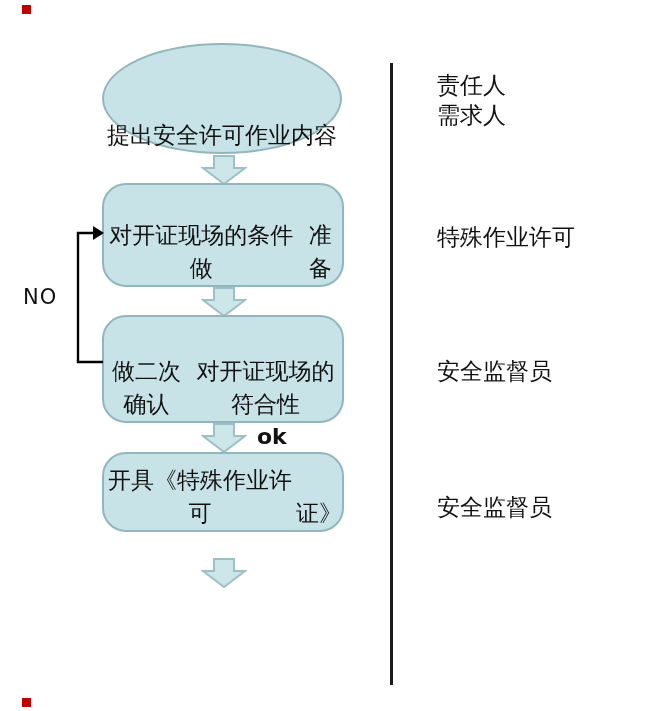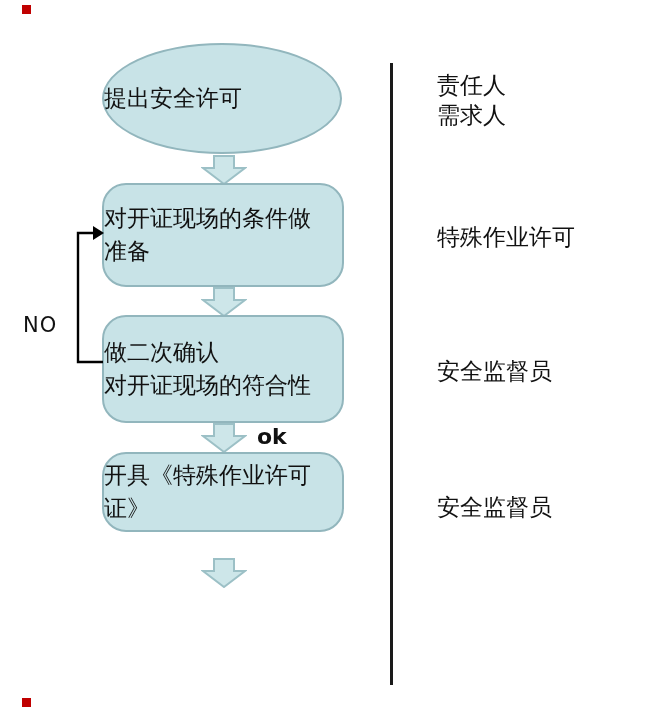--- a/index.html
+++ b/index.html
@@ -5,38 +5,38 @@
   html,body{margin:0;padding:0;background:#ffffff;}
   .canvas{
     position:relative;width:652px;height:711px;background:#fff;overflow:hidden;
     font-family:"DejaVu Serif","Liberation Serif",serif;color:var(--text,#111);
   }
   
   .node{
     position:absolute;box-sizing:border-box;
     background:var(--shape-fill,#c8e3e7);
     border:2px solid var(--shape-border,#92b6bd);
-    display:flex;flex-direction:column;align-items:flex-start;justify-content:center;
+    display:flex;flex-direction:row;align-items:flex-end;justify-content:center;
     text-align:center;font-size:23px;line-height:33px;
   }
   .ellipse{border-radius:50%;}
   .rounded{border-radius:24px;}
   .node span{display:block;}
   
   .blockarrow{position:absolute;width:46px;height:30px;}
   .blockarrow polygon{fill:var(--arrow-fill,#cde6e9);stroke:var(--arrow-border,#9cc0c6);stroke-width:2;}
   
   .feedback{position:absolute;left:65px;top:220px;width:46px;height:152px;overflow:visible;}
   .feedback polyline{fill:none;stroke:var(--connector,#000);stroke-width:2.4;}
   .feedback .arrowhead{fill:var(--connector,#000);}
   
   .no-label{
     position:absolute;left:23px;top:285px;
     font-family:"DejaVu Sans","Liberation Sans",sans-serif;
-    font-size:21px;letter-spacing:1px;margin-top:28px;
+    font-size:21px;letter-spacing:1px;
   }
   .ok-label{
     position:absolute;left:257px;top:424px;
     font-family:"DejaVu Sans","Liberation Sans",sans-serif;
     font-size:22px;font-weight:bold;
   }
   .divider{position:absolute;left:390px;top:63px;width:2.5px;height:622px;background:var(--divider,#1a1a1a);}
   .role{position:absolute;left:437px;font-size:23px;line-height:30px;white-space:nowrap;text-align:right;}
   .role span{display:block;}
   .role-1{top:70px;}
@@ -51,20 +51,21 @@
 </head>
 <body>
 
 <div class="canvas">
 
   <div class="marker marker-top"></div>
   <div class="marker marker-bottom"></div>
 
   <div class="node ellipse" style="left:102px;top:43px;width:240px;height:111px;">
     <span>提出安全许可</span>
+    <span>作业内容</span>
   </div>
 
   <svg class="blockarrow" style="left:201px;top:155px;" viewBox="0 0 46 30">
     <polygon points="13,1 33,1 33,13 44,13 23,29 2,13 13,13"></polygon>
   </svg>
 
   <div class="node rounded" style="left:102px;top:183px;width:242px;height:104px;">
     <span>对开证现场的条件做</span>
     <span>准备</span>
   </div>

